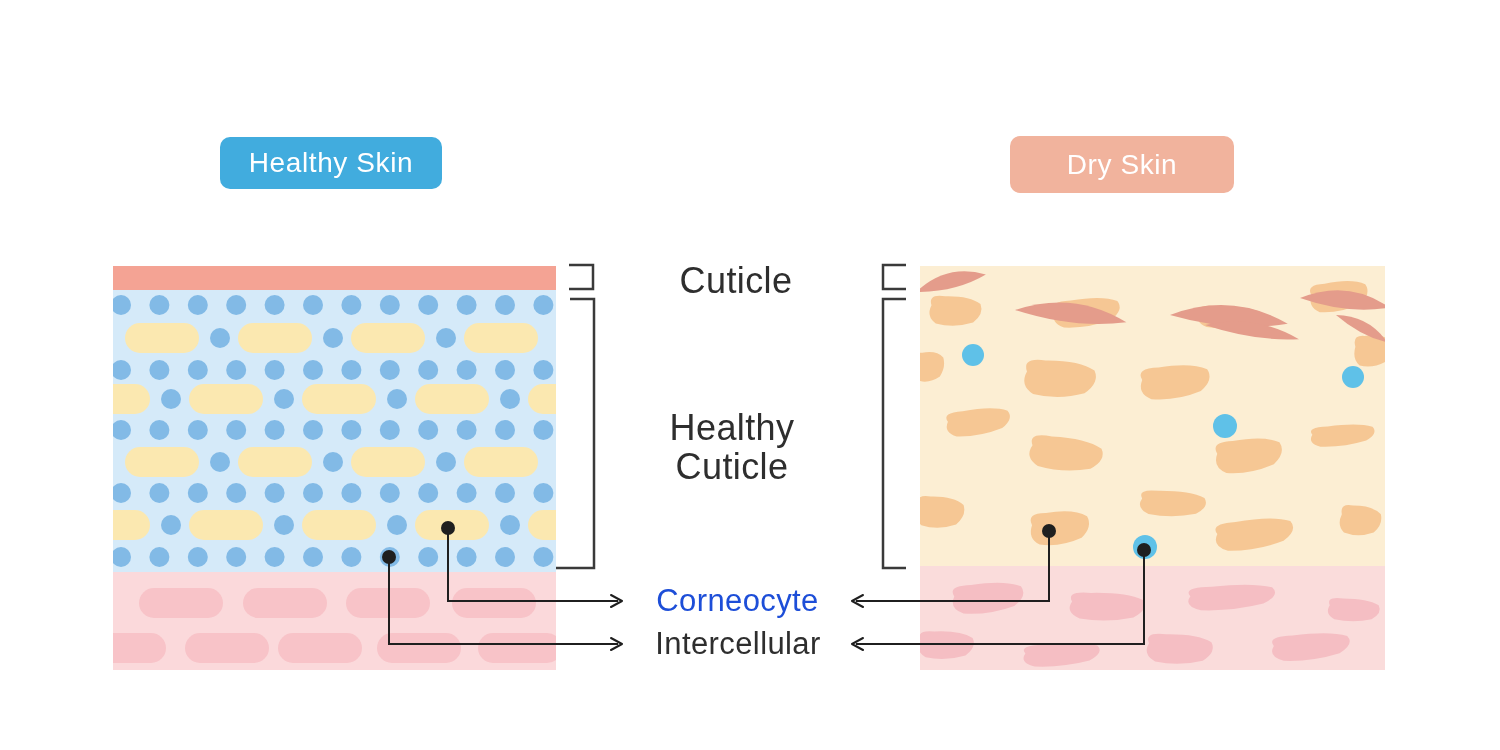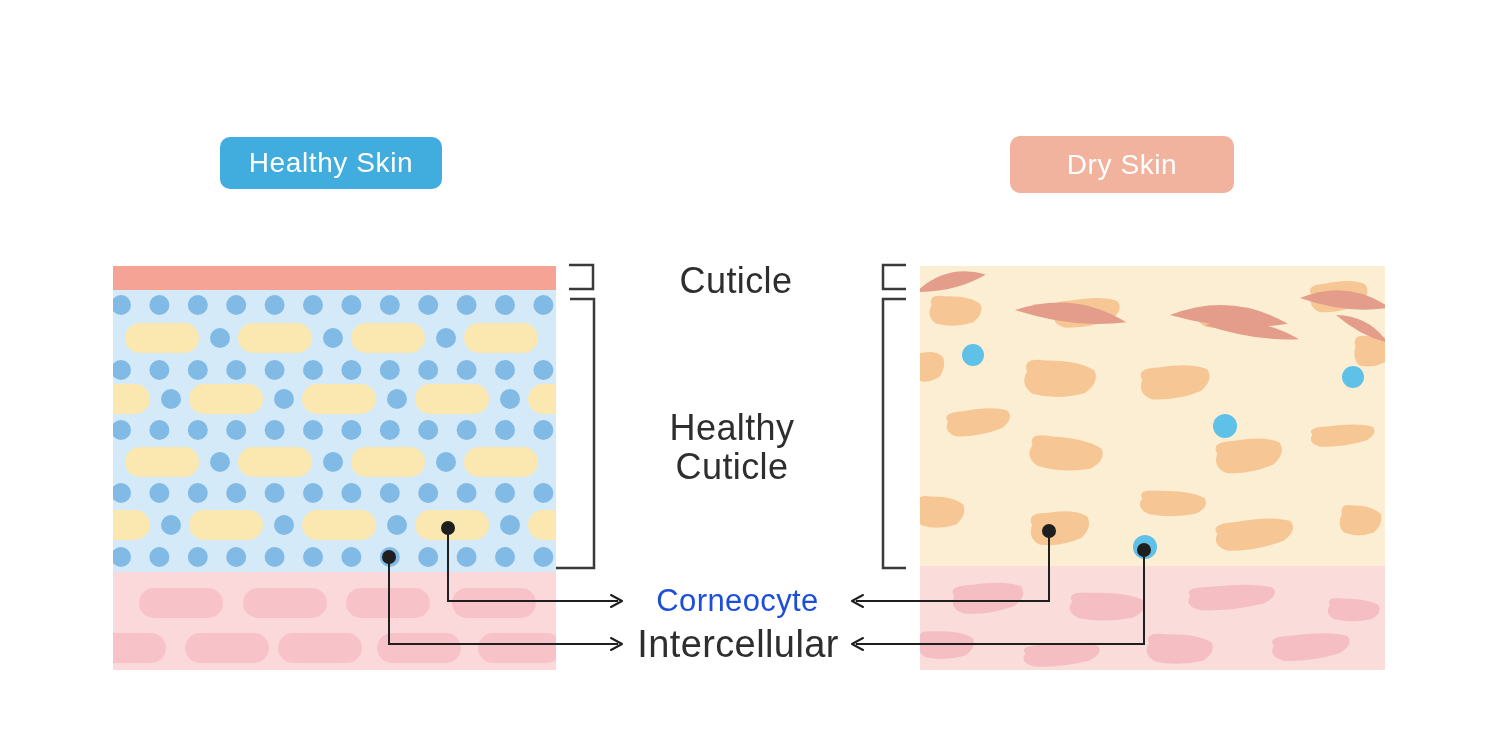--- a/index.html
+++ b/index.html
@@ -7,21 +7,21 @@
   #canvas{position:relative;width:1500px;height:750px;background:#ffffff;overflow:hidden;}
   .badge{position:absolute;display:flex;align-items:center;justify-content:center;
          border-radius:10px;color:#ffffff;font-size:28px;font-weight:500;letter-spacing:.6px;}
   #healthy-badge{left:220px;top:137px;width:222px;height:52px;background:#41ACDE;}
   #dry-badge{left:1010px;top:136px;width:224px;height:57px;background:#F1B39D;}
   .diag-label{position:absolute;color:#2e2e2e;font-size:36px;font-weight:400;
               letter-spacing:.4px;text-align:center;}
   #cuticle-label{left:616px;top:262px;width:240px;height:38px;line-height:38px;}
   #stratum-label{left:602px;top:408px;width:260px;line-height:39px;}
   #corneocyte-label{left:630px;top:584px;width:215px;height:34px;line-height:34px;font-size:31px;}
-  #intercellular-label{left:628px;top:627px;width:220px;height:34px;line-height:34px;font-size:38px;}
+  #intercellular-label{left:628px;top:627px;width:220px;height:34px;line-height:34px;font-size:31px;}
   #diagram-svg{position:absolute;left:0;top:0;}
 </style>
 </head>
 <body>
 
 <div id="canvas">
 
   <div id="healthy-badge" class="badge" style="background: rgb(65, 172, 222); color: rgb(255, 255, 255);">
     <span>Healthy Skin</span>
   </div>

